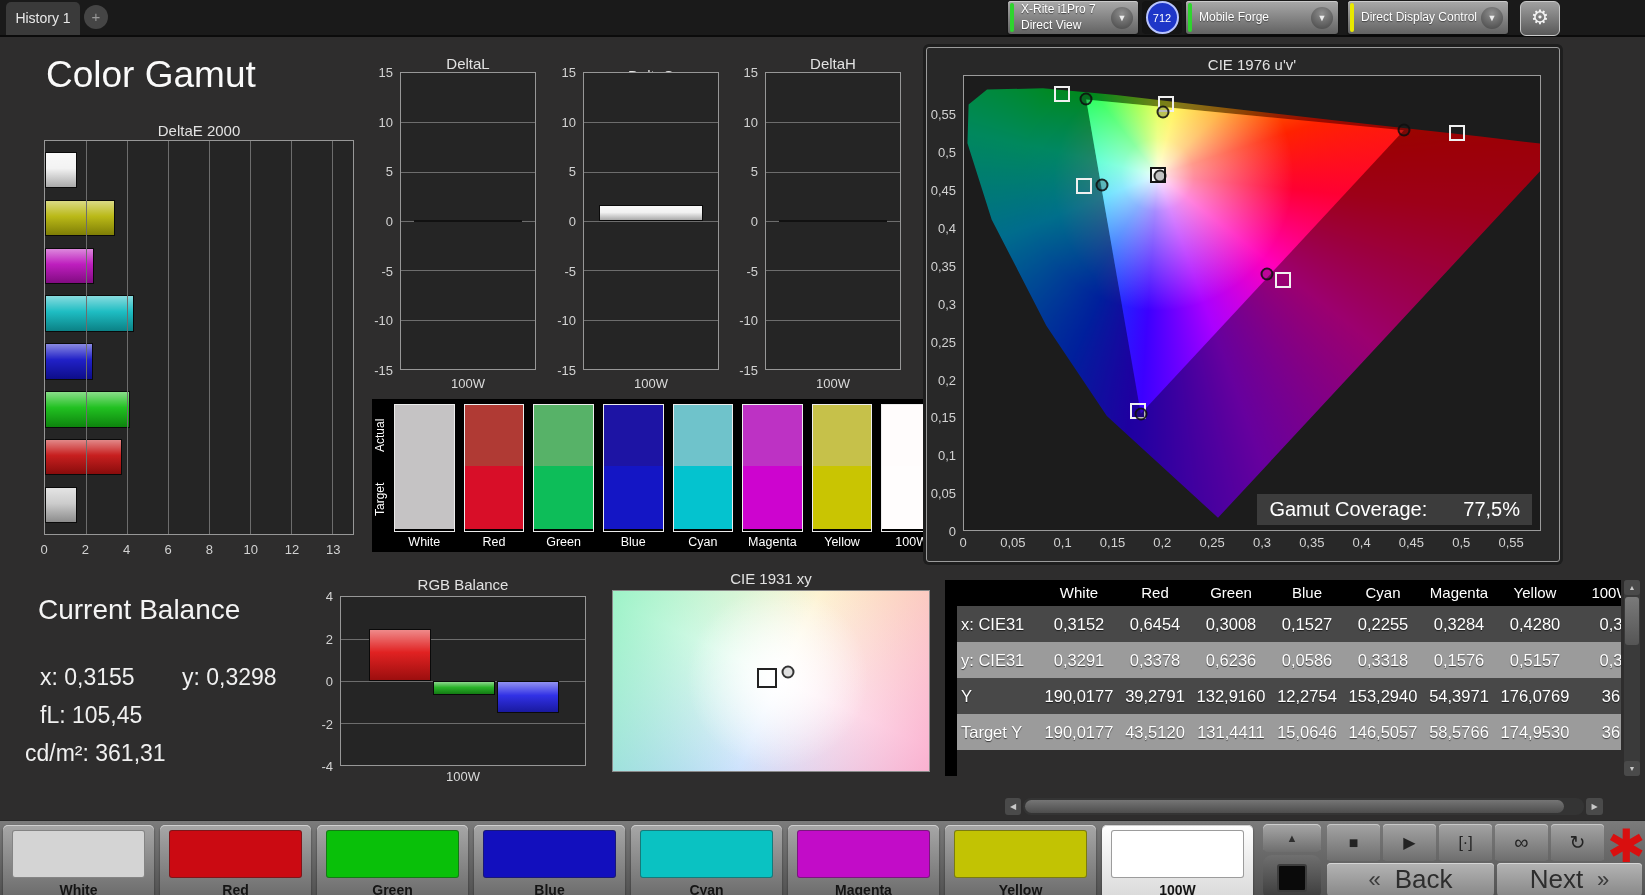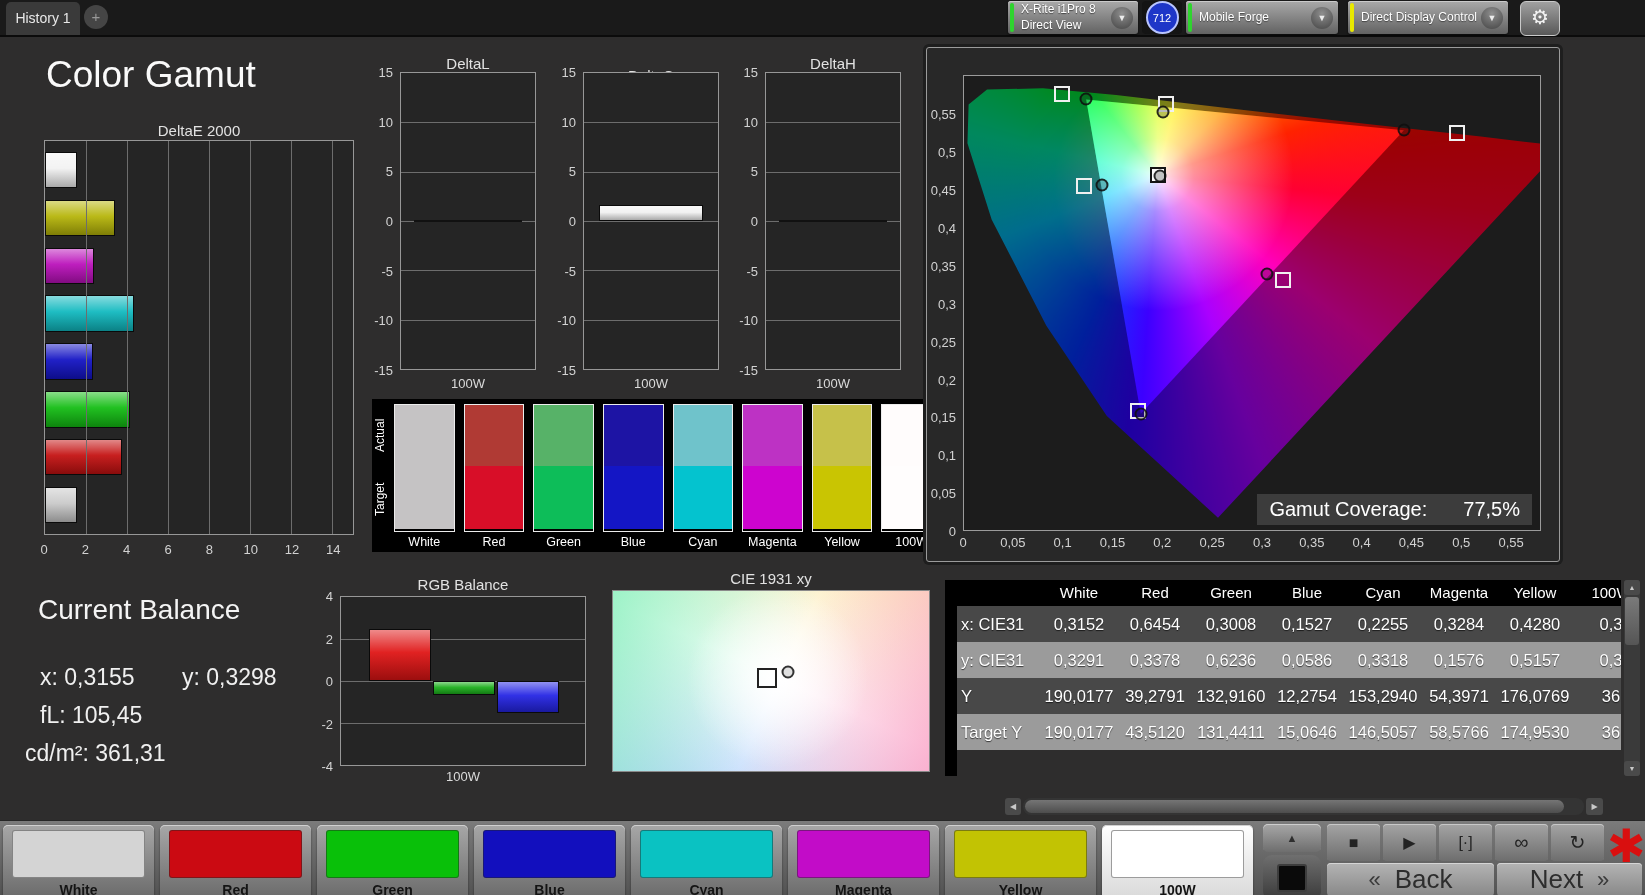--- a/index.html
+++ b/index.html
@@ -164,21 +164,21 @@
 </style>
 </head>
 <body>
 
 <div id="topbar">
   <div id="history-tab">History 1</div>
   <div id="add-tab">+</div>
 
   <div class="dd" id="meter-dd">
     <span class="stripe" style="background:#2fd42f"></span>
-    <span class="ddtxt"><span>X-Rite i1Pro 8</span><br><span>Direct View</span></span>
+    <span class="ddtxt"><span>X-Rite i1Pro 7</span><br><span>Direct View</span></span>
     <span class="arr">▼</span>
   </div>
   <div id="badge-wrap">
     <span id="badge">712</span>
   </div>
   <div class="dd" id="source-dd">
     <span class="stripe" style="background:#2fd42f"></span>
     <span class="ddtxt">Mobile Forge</span>
     <span class="arr">▼</span>
   </div>
@@ -230,21 +230,21 @@
       <div class="gv" style="left: 93.3333%;"></div>
     </div>
   <div id="deltae-xlabels">
       <div class="xt" style="left: 0%;">0</div>
       <div class="xt" style="left: 13.3333%;">2</div>
       <div class="xt" style="left: 26.6667%;">4</div>
       <div class="xt" style="left: 40%;">6</div>
       <div class="xt" style="left: 53.3333%;">8</div>
       <div class="xt" style="left: 66.6667%;">10</div>
       <div class="xt" style="left: 80%; text-align: right;">12</div>
-      <div class="xt" style="left: 93.3333%;">14</div>
+      <div class="xt" style="left: 93.3333%;">13</div>
     </div>
 </div>
 
 <div class="mini" style="left:366px" id="mini-1">
   <div class="ctitle" style="left:34px;top:0;width:136px">DeltaL</div>
   <div class="plot mplot">
       <div class="gh" style="top: 16.6667%;"></div>
       <div class="gh" style="top: 33.3333%;"></div>
       <div class="gh" style="top: 50%;"></div>
       <div class="gh" style="top: 66.6667%;"></div>
@@ -362,20 +362,21 @@
         <div class="swpair">
           <div class="swa" style="background: rgb(255, 252, 252);"></div>
           <div class="swt" style="background: rgb(255, 253, 253);"></div>
         </div>
         <div class="swlb">100W</div>
       </div>
     </div>
 </div>
 
 <div id="cie-panel">
+  <div class="ctitle" id="cie-title">CIE 1976 u'v'</div>
   <div id="cie-ylabels">
       <div class="yt" style="top: 8.63787%;">0,55</div>
       <div class="yt" style="top: 16.9435%;">0,5</div>
       <div class="yt" style="top: 25.2492%;">0,45</div>
       <div class="yt" style="top: 33.5548%;">0,4</div>
       <div class="yt" style="top: 41.8605%;">0,35</div>
       <div class="yt" style="top: 50.1661%;">0,3</div>
       <div class="yt" style="top: 58.4718%;">0,25</div>
       <div class="yt" style="top: 66.7774%;">0,2</div>
       <div class="yt" style="top: 75.0831%;">0,15</div>

